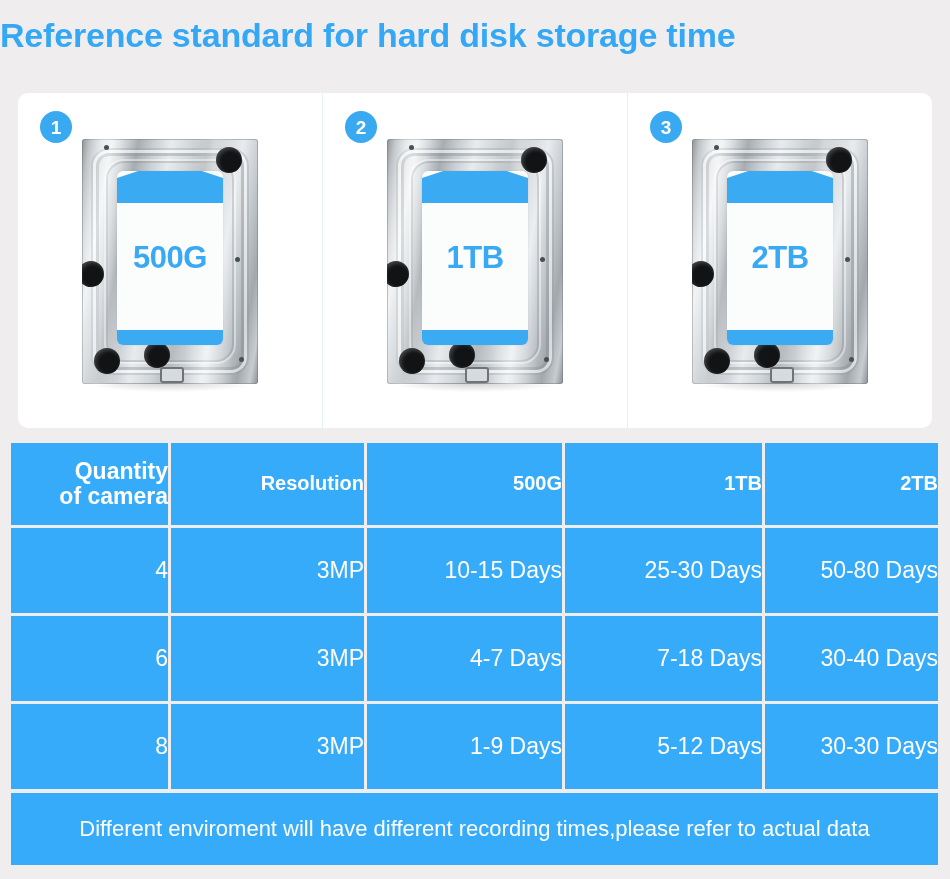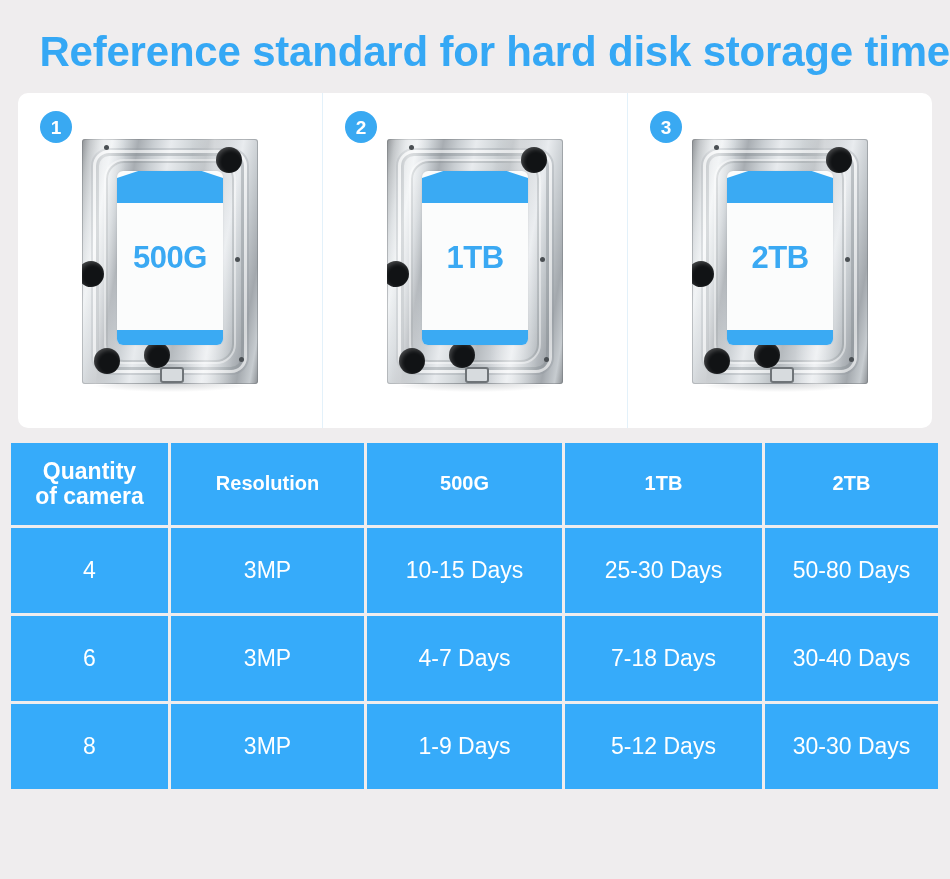--- a/index.html
+++ b/index.html
@@ -17,24 +17,24 @@
     position: relative;
     width: 950px;
     height: 879px;
     background: #efedee;
   }
 
   
   .title {
     position: absolute;
     left: 0;
-    top: 28px;
+    top: 16px;
     width: 950px;
-    text-align: right;
-    font-size: 42px;
+    text-align: left;
+    font-size: 34px;
     font-weight: bold;
     color: #35a8f5;
     letter-spacing: -0.2px;
     white-space: nowrap;
   }
 
   
   .drives-card {
     position: absolute;
     left: 18px;
@@ -234,21 +234,21 @@
     left: 11px;
     top: 443px;
     width: 927px;
     border-collapse: separate;
     border-spacing: 0;
     table-layout: fixed;
   }
   .table td, .table th {
     background: #36abfa;
     color: #ffffff;
-    text-align: center;
+    text-align: right;
     vertical-align: middle;
     border-right: 3px solid #efedee;
     border-bottom: 3px solid #efedee;
     padding: 0;
     font-weight: normal;
   }
   .table tr td:last-child,
   .table tr th:last-child { border-right: none; }
 
   .table thead th {
@@ -411,14 +411,15 @@
       <tr>
         <td>8</td>
         <td>3MP</td>
         <td>1-9 Days</td>
         <td>5-12 Days</td>
         <td>30-30 Days</td>
       </tr>
     </tbody>
   </table>
 
+  <div class="footer">Different enviroment will have different recording times,please refer to actual data</div>
 
 </div>
 
 </body></html>

